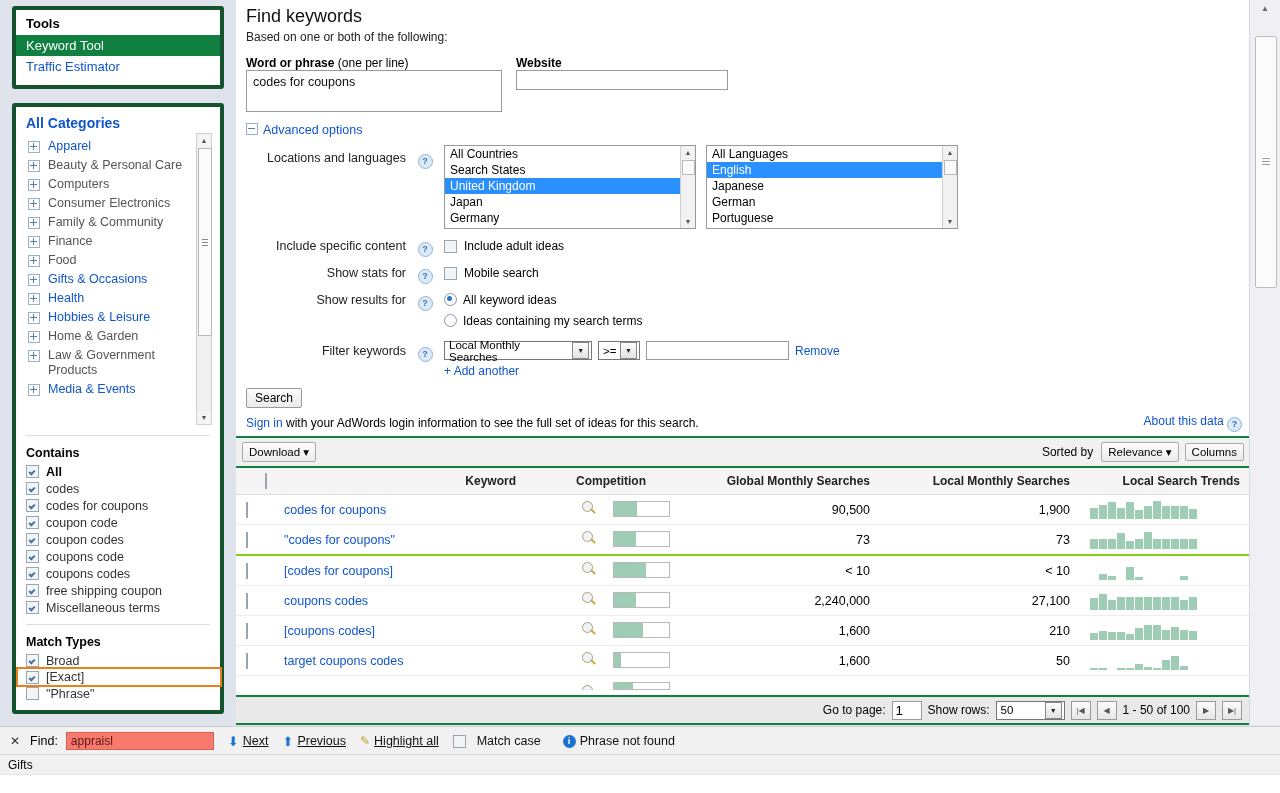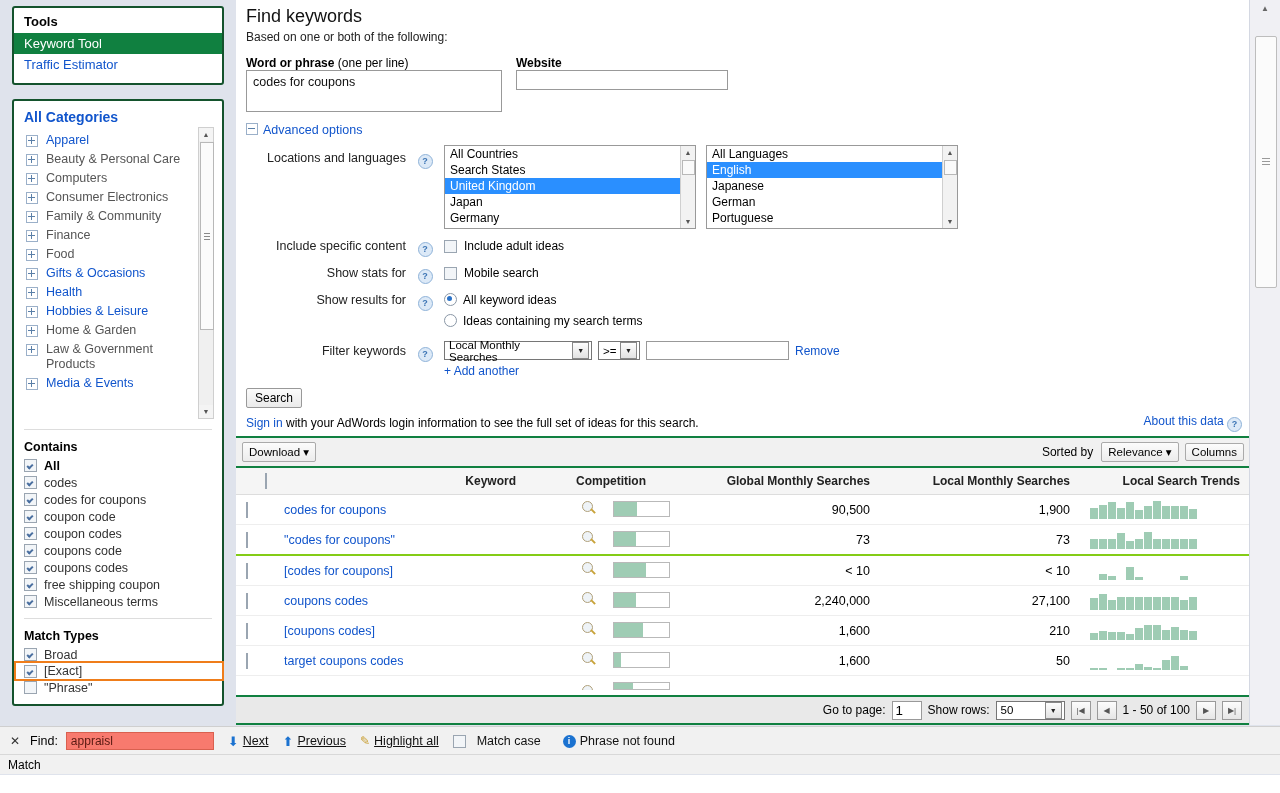--- a/index.html
+++ b/index.html
@@ -7,21 +7,21 @@
     width:1280px;height:793px;
     background:#dfe3ec;
     font-family:"Liberation Sans", sans-serif;
     font-size:12px;
     color:#000;
     overflow:hidden;
     position:relative;
   }
   
   #sidebar{position:absolute;left:0;top:0;width:236px;height:725px;background:#dfe3ec;}
-  .panel{background:#fff;border:2px solid #14532d;border-radius:3px;margin:6px 12px 0 12px;}
+  .panel{background:#fff;border:4px solid #14532d;border-radius:3px;margin:6px 12px 0 12px;}
   #tools-panel{padding:6px 0 8px 0;}
   .tools-title{font-weight:bold;font-size:13px;padding:0 10px 4px 10px;color:#000;}
   .tool-item{padding:3px 10px;font-size:13px;color:#1155cc;cursor:pointer;}
   .tool-item.active{background:#108040;color:#fff;}
   #cat-panel{margin-top:14px;padding:8px 0 8px 0;position:relative;background:#fff;}
   .cat-title{font-size:14px;font-weight:bold;color:#1155cc;padding:0 10px 6px 10px;}
   .cat-scroll{position:relative;height:290px;overflow:hidden;}
   .cat-row{display:flex;align-items:flex-start;padding:2px 0 2px 12px;font-size:12.5px;line-height:15px;}
   .plusbox{width:10px;height:10px;border:1px solid #9bb0c9;color:#5a7fa8;font-size:9px;
     line-height:9px;text-align:center;margin:2px 8px 0 0;flex:0 0 auto;background:#fff;position:relative;}
@@ -625,15 +625,15 @@
     <span class="cbox"></span>
     <span>Match case</span>
   </span>
   <span class="fb-item" style="margin-left:22px;">
     <span class="info-i">i</span>
     <span>Phrase not found</span>
   </span>
 </div>
 
 <div id="status">
-  <span>Match</span>
+  <span>Gifts</span>
 </div>
 <div id="deadzone"></div>
 
 </body></html>

